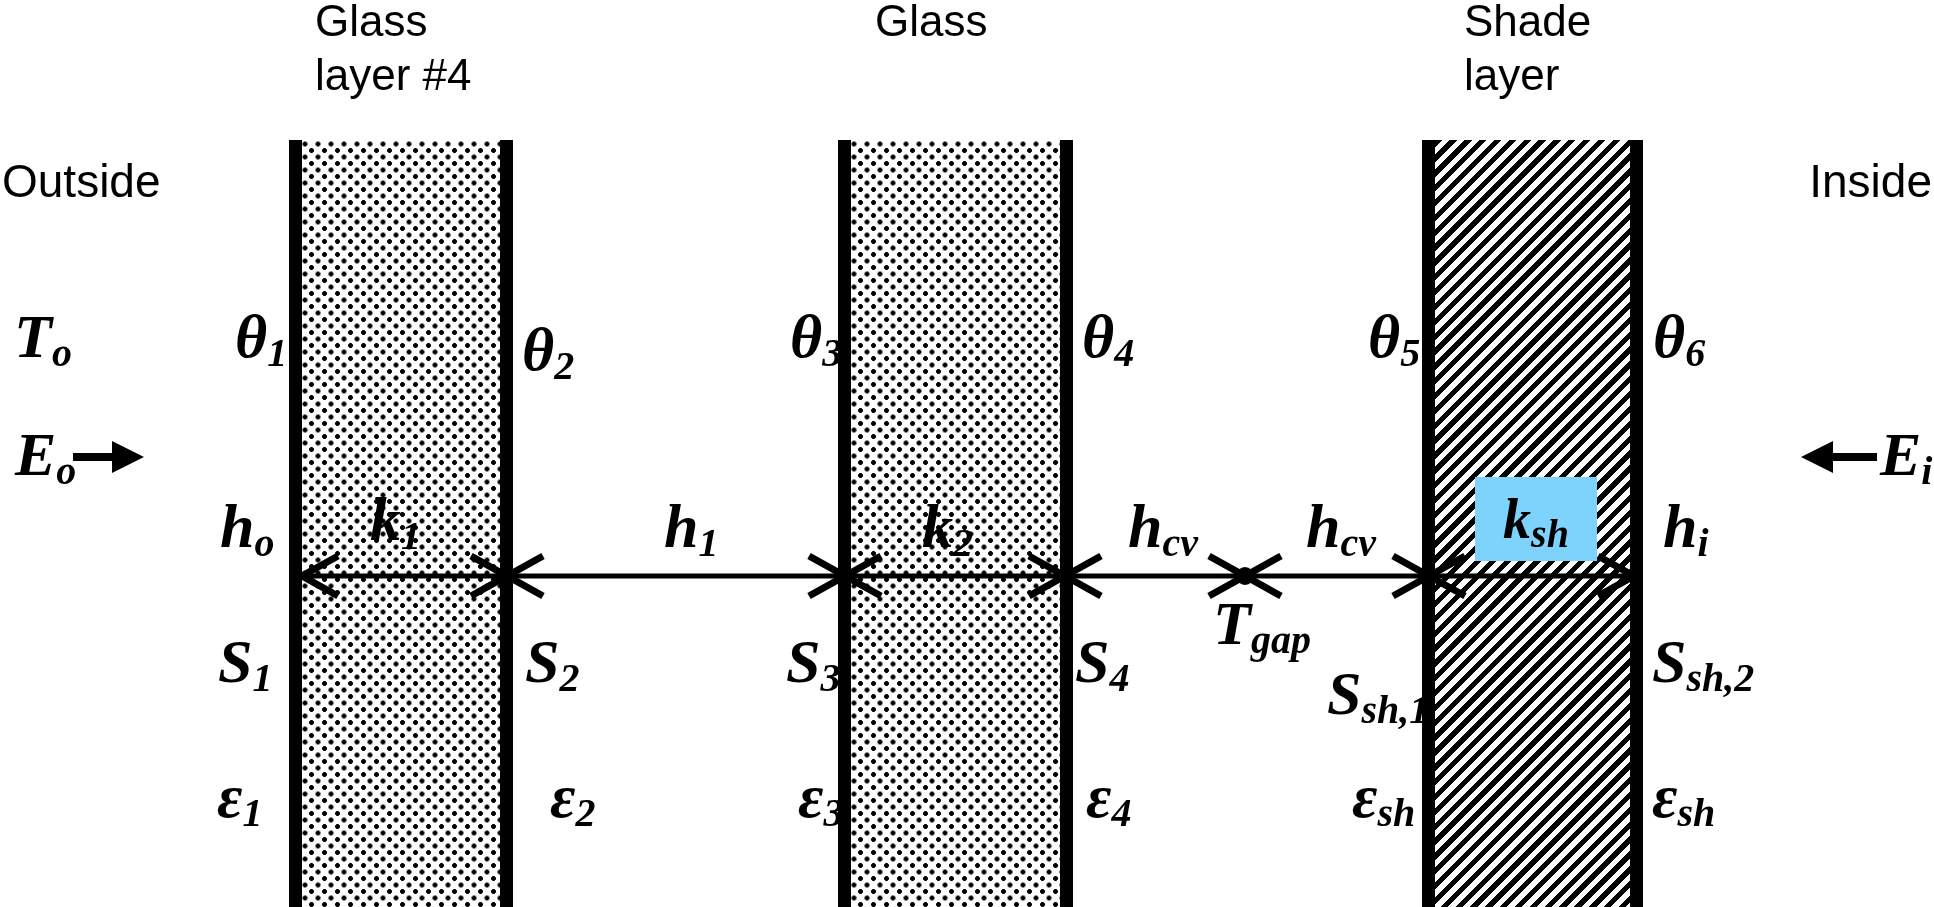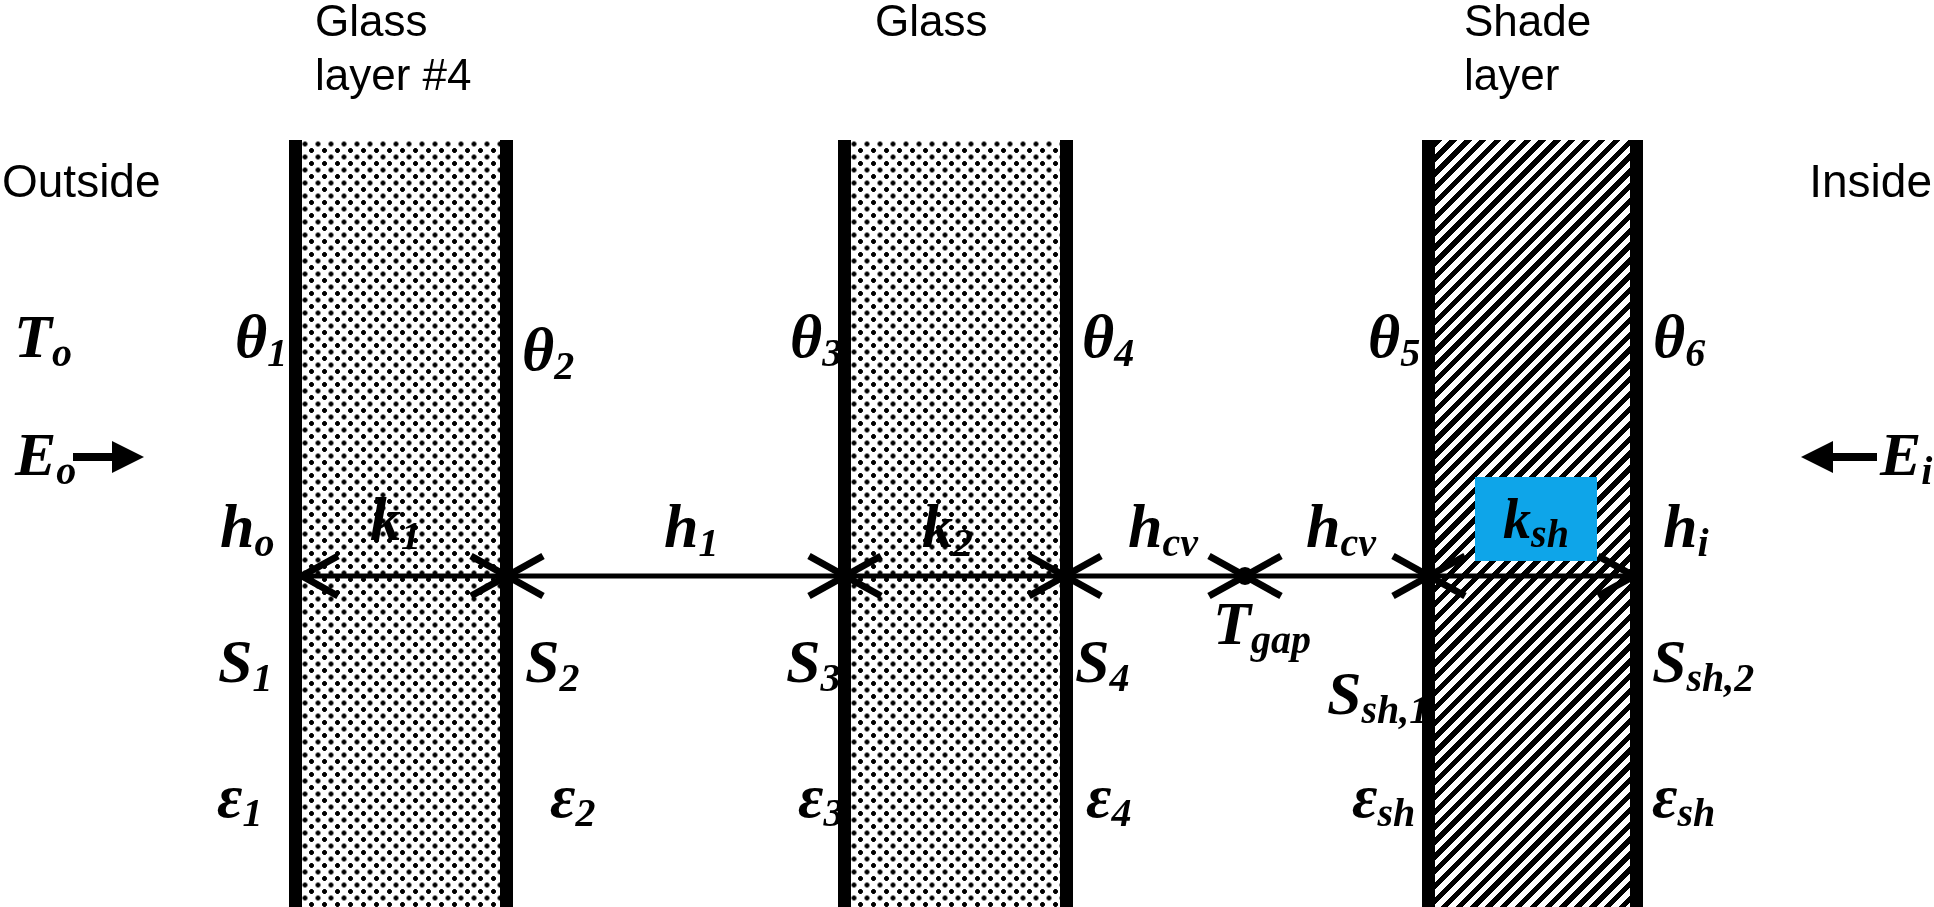--- a/index.html
+++ b/index.html
@@ -42,21 +42,21 @@
     position:absolute;
     font-family:Liberation Serif, serif;
     font-style:italic;font-weight:bold;
     font-size:62px;line-height:62px;color:#000;white-space:nowrap;
   }
   .sym sub{
     font-size:40px;line-height:0;vertical-align:-0.22em;
   }
   .ksh-box{
     position:absolute;left:1475px;top:477px;width:122px;height:84px;
-    background:#0ea5e9;display:flex;align-items:center;justify-content:center;
+    background:#7dd3fc;display:flex;align-items:center;justify-content:center;
   }
   .ksh-box .sym{position:static;font-size:56px;line-height:56px;}
   svg.overlay{position:absolute;left:0;top:0;pointer-events:none;}
 </style>
 </head>
 <body>
 
 <div id="stage">
 
   <div class="layer glass" style="left:289px;width:224px;"></div>

